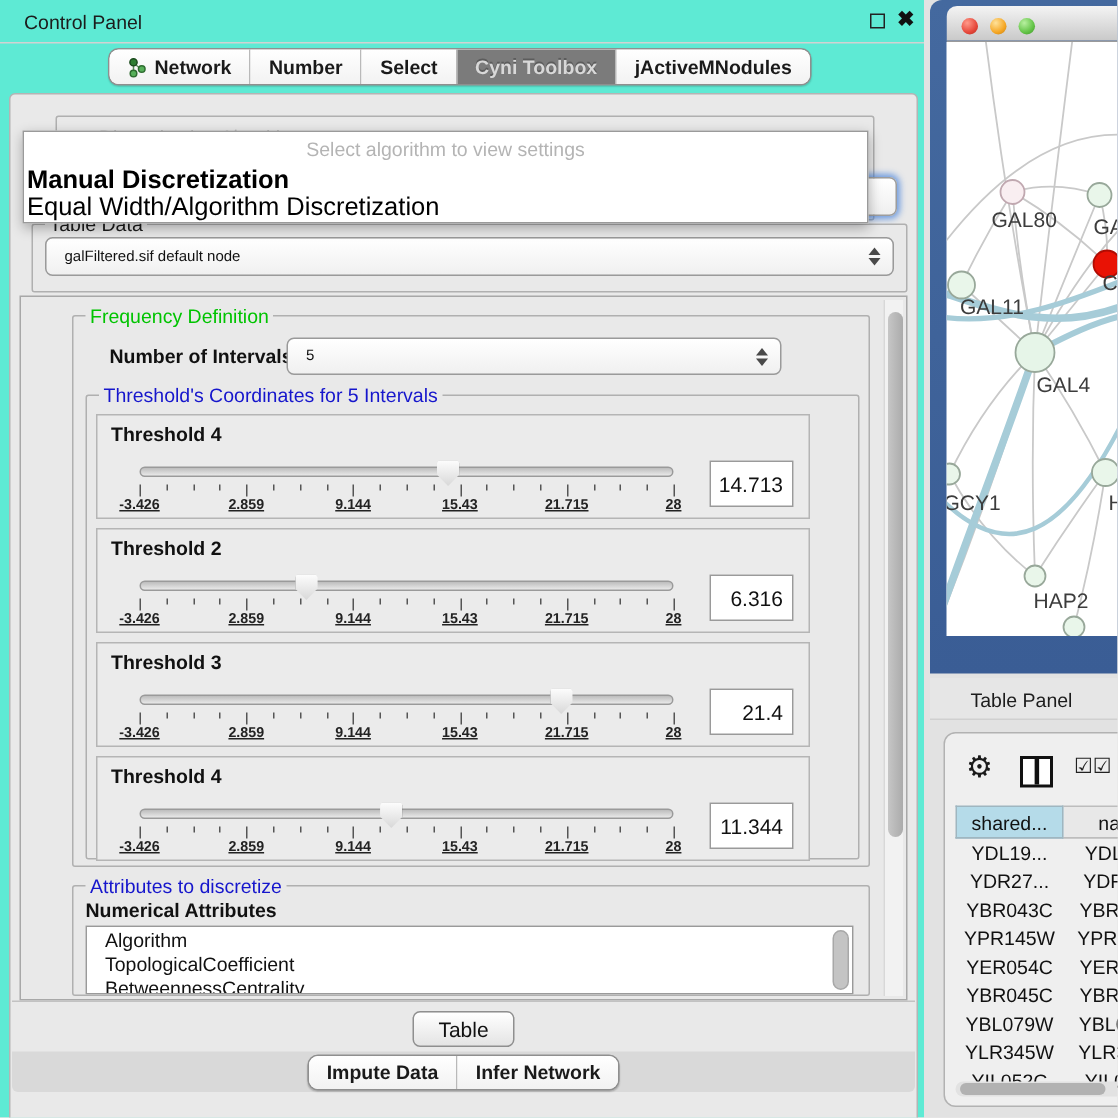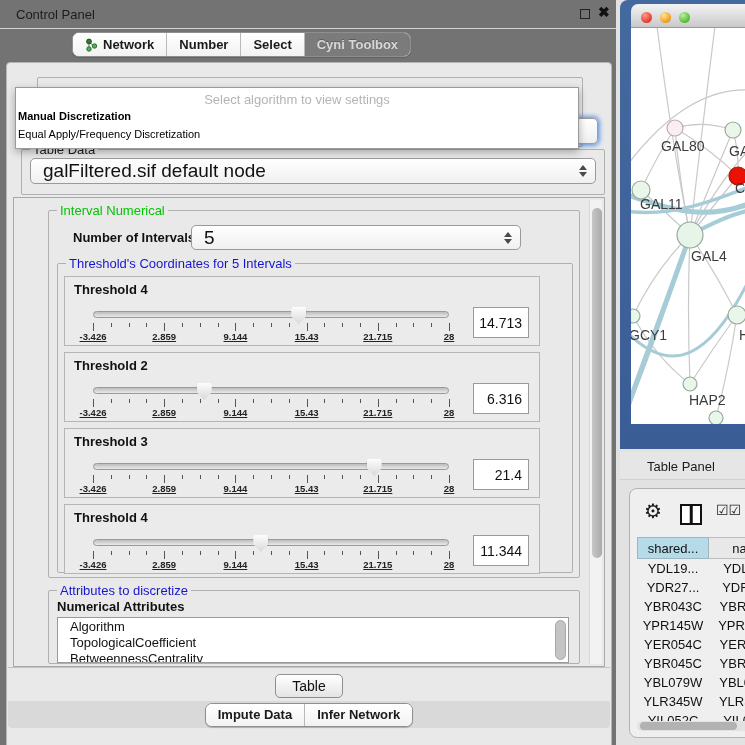--- a/index.html
+++ b/index.html
@@ -1,21 +1,21 @@
 <!DOCTYPE html>
 <html><head>
 <meta charset="utf-8">
 <style>
   * { box-sizing: border-box; margin: 0; padding: 0; }
   html,body { width:745px; height:745px; overflow:hidden; }
   body { font-family:"Liberation Sans", sans-serif; background:#e2e2e2; }
   .screen { position:relative; width:745px; height:745px; }
 
   
-  .cp { position:absolute; left:0; top:0; width:616px; height:745px; background:#737373; }
+  .cp { position:absolute; left:0; top:0; width:616px; height:745px; background:#5eead4; }
   .cp-titlebar { position:absolute; left:0; top:0; width:100%; height:29px; border-bottom:1px solid #d2d2d2; }
   .cp-title { position:absolute; left:16px; top:7px; font-size:13px; color:#1c1c1c; }
   .float-box { position:absolute; left:580px; top:9px; width:10px; height:10px; border:1.6px solid #222; background:transparent; }
   .close-x { position:absolute; left:598px; top:4px; font-size:14px; font-weight:bold; color:#111; }
 
   
   .top-tabs { position:absolute; left:72px; top:32px; height:25px; display:flex; border:1px solid #8f8f8f; border-radius:7px; overflow:hidden; background:#fdfdfd; box-shadow:0 1px 1px rgba(0,0,0,.15); }
   .tab { display:flex; align-items:center; justify-content:center; gap:5px; padding:0 12px; font-size:13px; font-weight:bold; color:#1a1a1a; background:linear-gradient(#ffffff,#f2f2f2); border-right:1px solid #b9b9b9; cursor:default; }
   .tab:last-child { border-right:none; }
   .tab.active { background:#7b7b7b; color:#d8d8d8; text-shadow:0 -1px 0 rgba(0,0,0,.25); }
@@ -24,27 +24,27 @@
   .main-panel { position:absolute; left:6px; top:62px; width:606px; height:702px; background:#e9e9e9; border:1px solid #b4b4b4; border-radius:4px; }
 
   
   .algo-group { position:absolute; left:30px; top:14px; width:546px; height:70px; border:1px solid #b0b0b0; border-radius:2px; }
   .algo-title { position:absolute; left:24px; top:6px; font-size:13px; color:#6e6e6e; background:#e9e9e9; padding:0 4px; }
   .algo-combo { position:absolute; left:24px; top:40px; width:536px; height:26px; background:linear-gradient(#ffffff,#efefef); border:1px solid #9d9d9d; border-radius:5px; box-shadow:0 0 4px 2px rgba(70,130,220,.75); }
 
   
   .popup { position:absolute; left:8px; top:24px; width:564px; height:62px; background:#ffffff; border:1px solid #9a9a9a; box-shadow:0 3px 8px rgba(0,0,0,.3); z-index:5; }
   .popup-hint { text-align:center; font-size:13px; color:#b4b4b4; padding-top:4px; height:21px; }
-  .popup-opt { font-size:11px; color:#000; padding:1px 2px; height:18px; white-space:nowrap; }
+  .popup-opt { font-size:17px; color:#000; padding:1px 2px; height:18px; white-space:nowrap; }
   .popup-opt.bold { font-weight:bold; }
 
   
   .td-group { position:absolute; left:14px; top:86px; width:584px; height:46px; border:1px solid #b0b0b0; border-radius:2px; }
   .td-title { position:absolute; left:8px; top:-8px; font-size:13px; color:#1c1c1c; background:#e9e9e9; padding:0 3px; }
-  .combo { position:relative; background:linear-gradient(#ffffff,#f0f0f0); border:1px solid #9a9a9a; border-radius:5px; font-size:19px; color:#111; display:flex; align-items:center;justify-content:flex-end; }
+  .combo { position:relative; background:linear-gradient(#ffffff,#f0f0f0); border:1px solid #9a9a9a; border-radius:5px; font-size:10px; color:#111; display:flex; align-items:center;justify-content:flex-end; }
   .combo .cval { padding-left:12px; flex:1; white-space:nowrap; overflow:hidden; }
   .spinner { position:absolute; right:8px; top:50%; transform:translateY(-50%); display:flex; flex-direction:column; gap:2px; }
   .spinner i { display:block; width:0; height:0; border-left:4px solid transparent; border-right:4px solid transparent; }
   .spinner .up { border-bottom:5px solid #4a4a4a; }
   .spinner .dn { border-top:5px solid #4a4a4a; }
   .td-combo { position:absolute; left:8px; top:8px; width:566px; height:26px; }
 
   
   .scrollpane { position:absolute; left:6px; top:134px; width:592px; height:470px; border:1px solid #a8a8a8; background:#e9e9e9; }
   .vscroll { position:absolute; right:2px; top:2px; width:13px; height:464px; background:#f2f2f2; border-left:1px solid #d8d8d8; }
@@ -136,50 +136,53 @@
         </div>
         <div class="tab">
           <span>Number</span>
         </div>
         <div class="tab">
           <span>Select</span>
         </div>
         <div class="tab active">
           <span>Cyni Toolbox</span>
         </div>
+        <div class="tab">
+          <span>jActiveMNodules</span>
+        </div>
       </div>
 
     <div class="main-panel">
 
       <div class="algo-group group">
         <span class="algo-title">Discretization Algorithm</span>
         <div class="algo-combo"></div>
       </div>
 
       <div class="popup">
         <div class="popup-hint">Select algorithm to view settings</div>
         <div class="popup-opt bold">Manual Discretization</div>
-        <div class="popup-opt">Equal Apply/Frequency Discretization</div>
+        <div class="popup-opt">Equal Width/Algorithm Discretization</div>
       </div>
 
       <div class="td-group">
         <span class="td-title">Table Data</span>
         <div class="combo td-combo">
           <span class="cval">galFiltered.sif default node</span>
           <span class="spinner">
               <i class="up"></i>
               <i class="dn"></i>
             </span>
         </div>
       </div>
 
       <div class="scrollpane">
 
         <div class="group interval-group">
-          <span class="gtitle green">Interval Numerical</span>
+          <span class="gtitle green">Frequency Definition</span>
 
           <div class="num-row">
             <span class="num-label">Number of Intervals</span>
             <div class="combo num-combo">
               <span class="cval">5</span>
               <span class="spinner">
                   <i class="up"></i>
                   <i class="dn"></i>
                 </span>
             </div>

